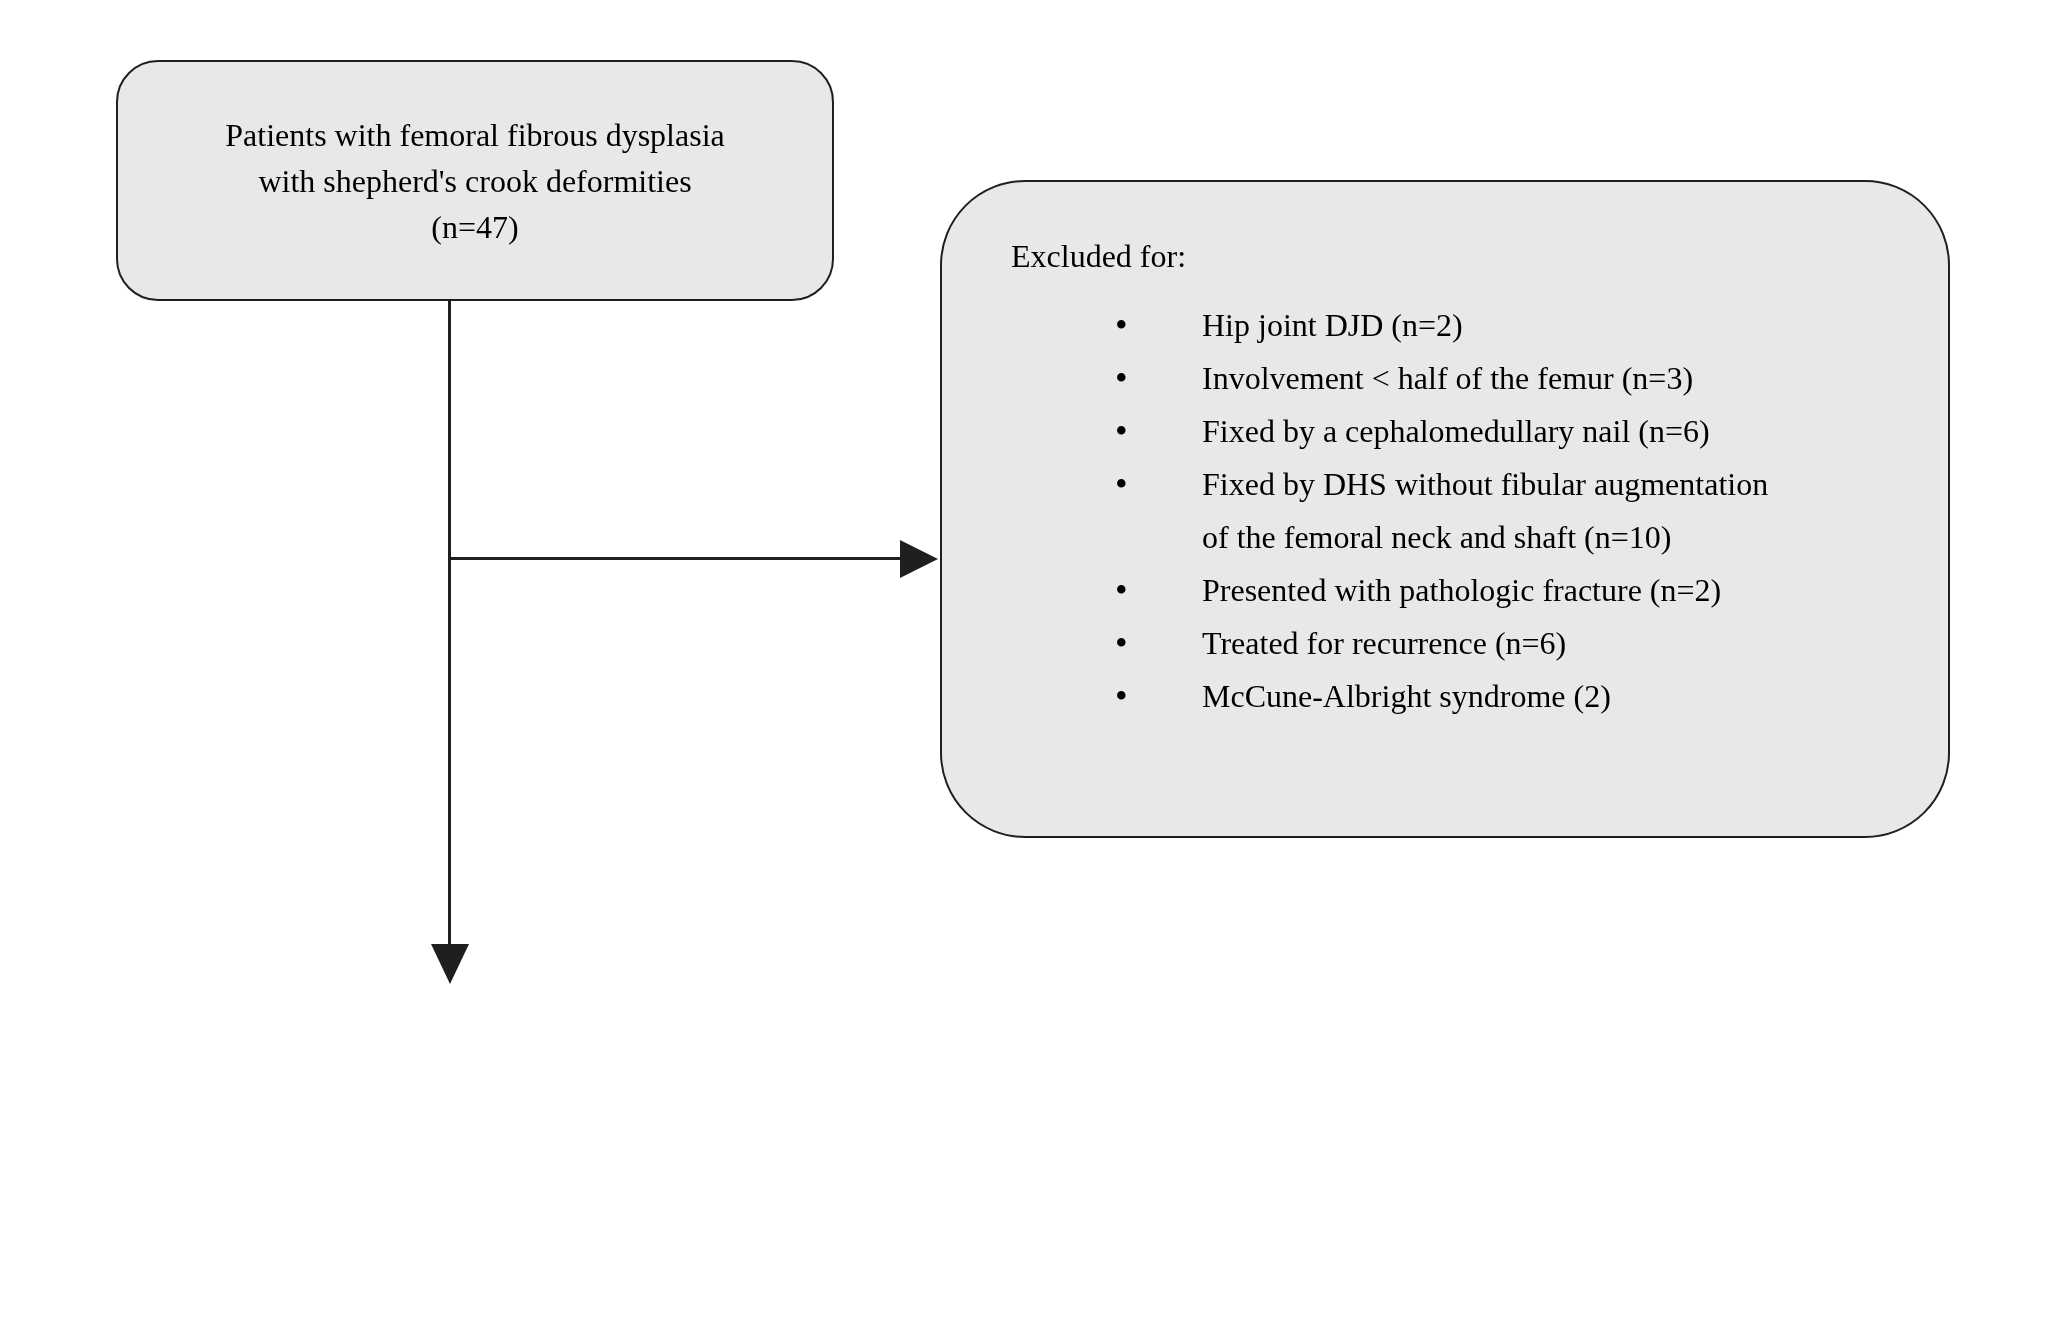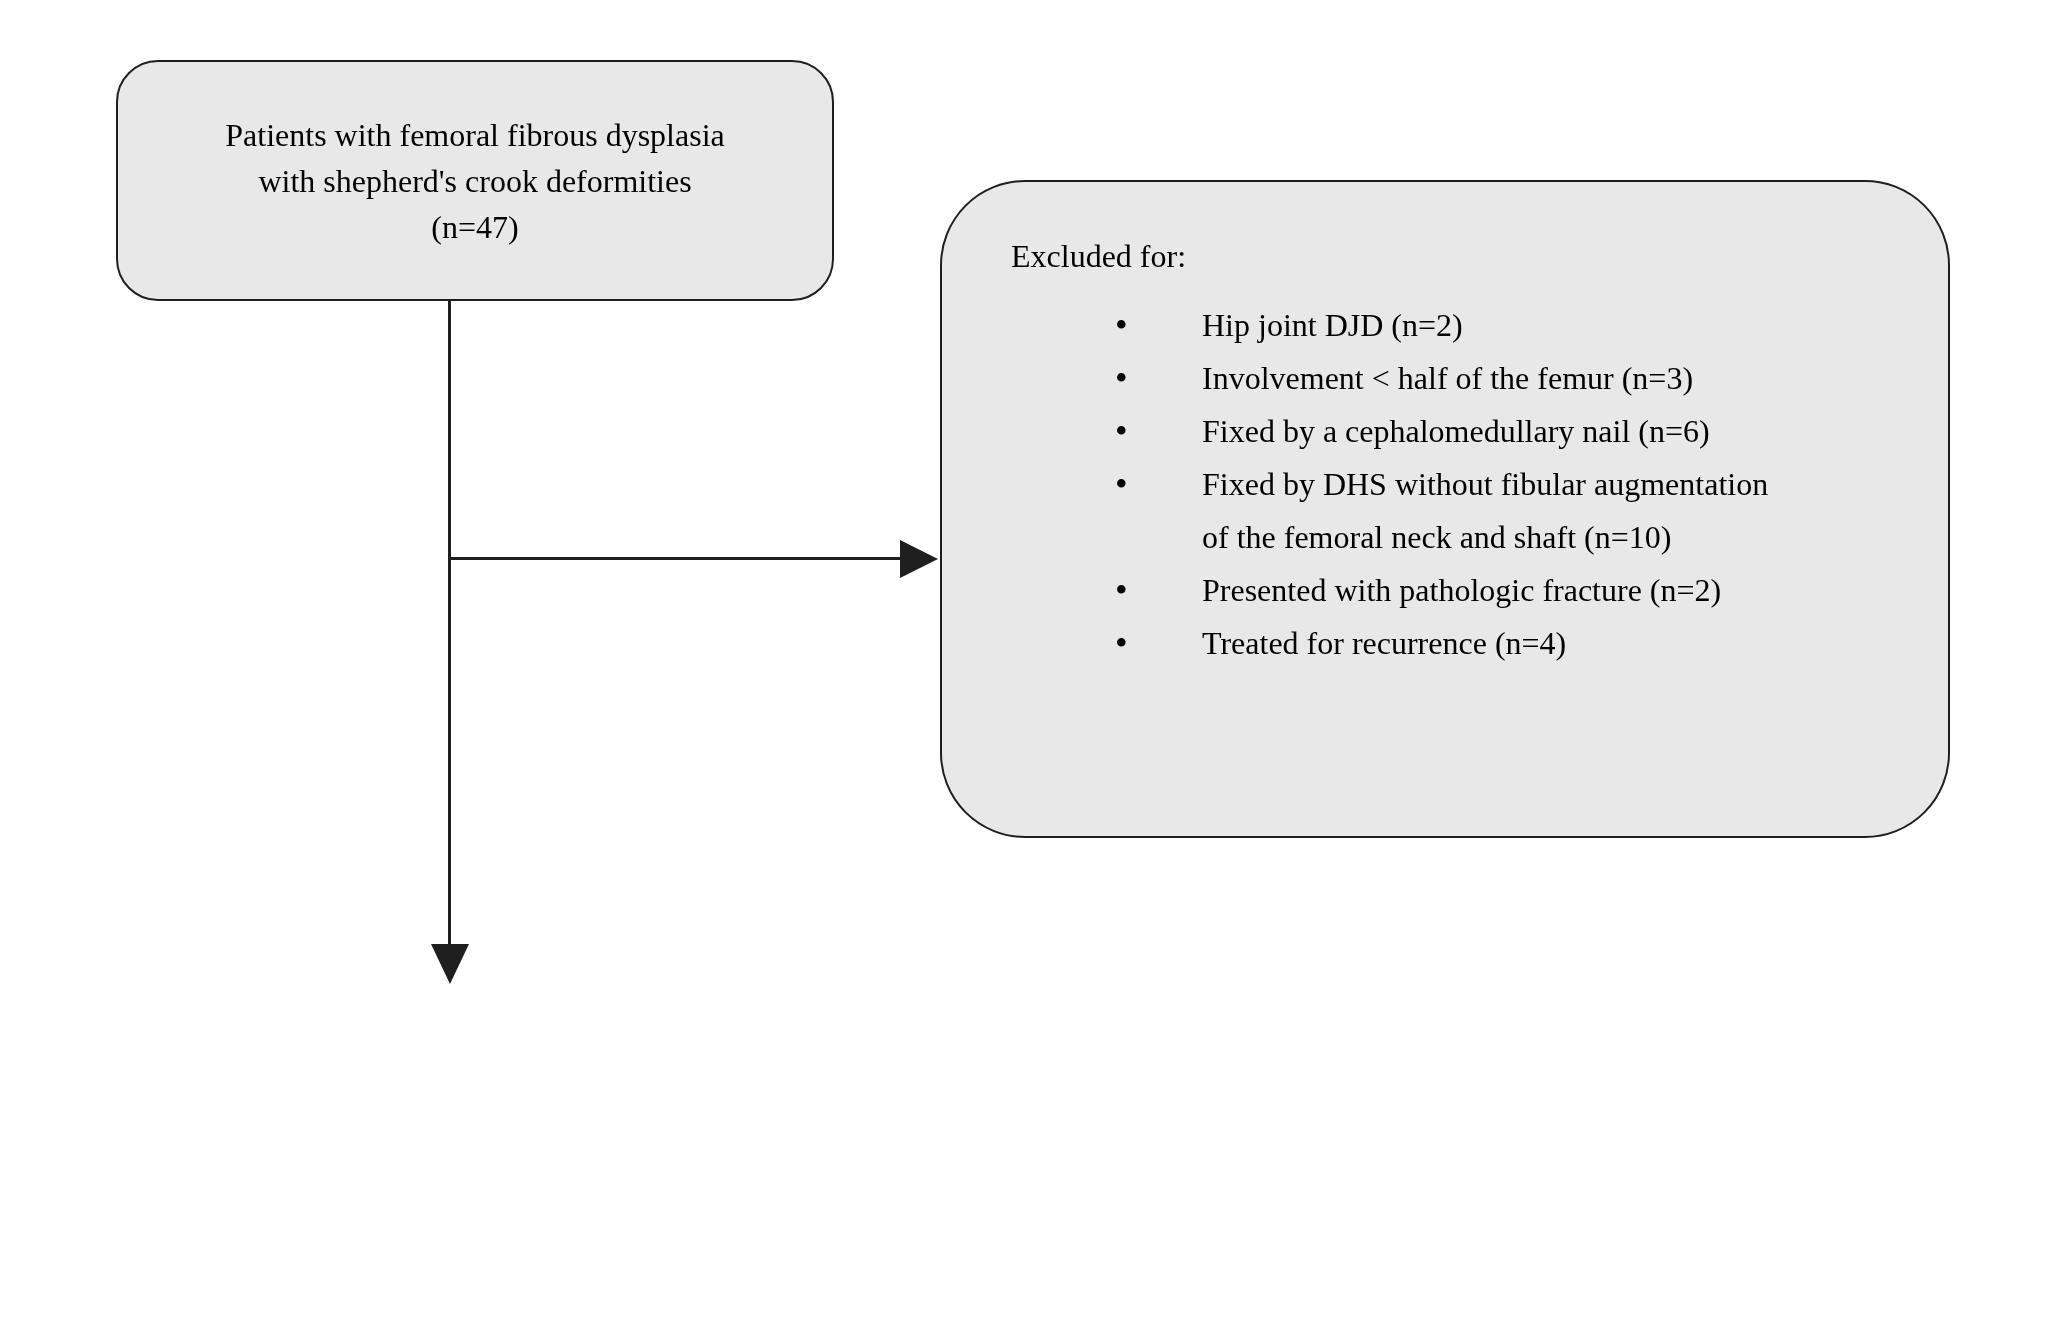--- a/index.html
+++ b/index.html
@@ -145,19 +145,20 @@
   <div class="box excl-box">
     <div class="excl-content">
       <p class="excl-header">Excluded for:</p>
       <ul class="excl-list">
         <li>Hip joint DJD (n=2)</li>
         <li>Involvement &lt; half of the femur (n=3)</li>
         <li>Fixed by a cephalomedullary nail (n=6)</li>
         <li>Fixed by DHS without fibular augmentation
 of the femoral neck and shaft (n=10)</li>
         <li>Presented with pathologic fracture (n=2)</li>
-        <li>Treated for recurrence (n=4)</li>
+        <li>Treated for recurrence (n=6)</li>
+        <li>McCune-Albright syndrome (2)</li>
       </ul>
     </div>
   </div>
 
 
 </div>
 
 </body></html>

